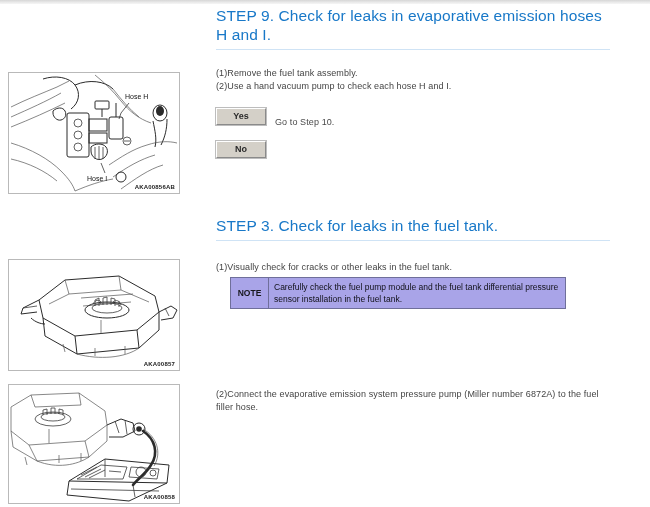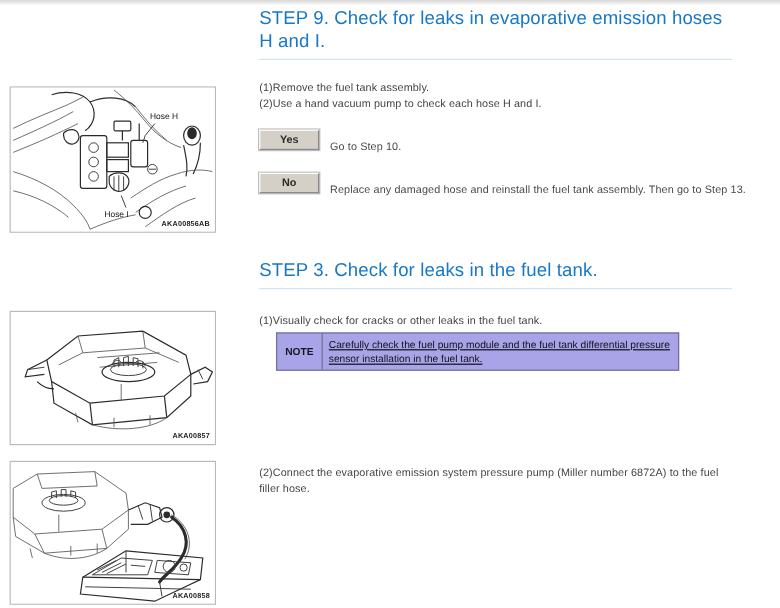--- a/index.html
+++ b/index.html
@@ -141,21 +141,20 @@
     justify-content: center;
     box-sizing: border-box;
   }
   .note-body {
     flex: 1;
     font-size: 8.5px;
     line-height: 12px;
     color: #101018;
     padding: 3px 4px 3px 5px;
     box-sizing: border-box;
-    text-decoration: underline;
   }
 
   .stroke { fill: none; stroke: #2b2b2b; stroke-width: 1; }
   .stroke-thin { fill: none; stroke: #3a3a3a; stroke-width: .8; }
   .stroke-lt { fill: none; stroke: #555; stroke-width: .7; }
   .fig-label {
     font-family: "Liberation Sans", sans-serif;
     font-size: 7px;
     fill: #111;
   }
@@ -178,21 +177,20 @@
 
     <div style="height:5px"></div>
     <div class="answer-row">
       <span class="ans-btn">Yes</span>
       <span class="ans-text">Go to Step 10.</span>
     </div>
 
     <div style="height:14px"></div>
     <div class="answer-row">
       <span class="ans-btn">No</span>
-      <span class="ans-text">Replace any damaged hose and reinstall the fuel tank assembly. Then go to Step 13.</span>
     </div>
   </div>
 
   <div class="figure" style="top: 68px; width: 172px; height: 122px;">
     <svg width="170" height="120" viewBox="0 0 170 120">
       <rect x="0" y="0" width="170" height="120" fill="#ffffff"></rect>
 
       <path class="stroke-lt" d="M2 34 C18 26 34 20 48 14 L60 8"></path>
       <path class="stroke-lt" d="M2 44 C20 36 38 28 52 20"></path>
       <path class="stroke-lt" d="M2 54 C22 46 40 38 56 30"></path>

